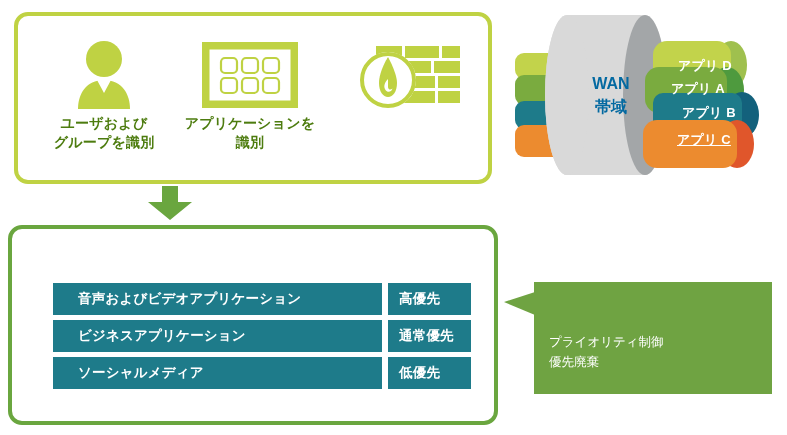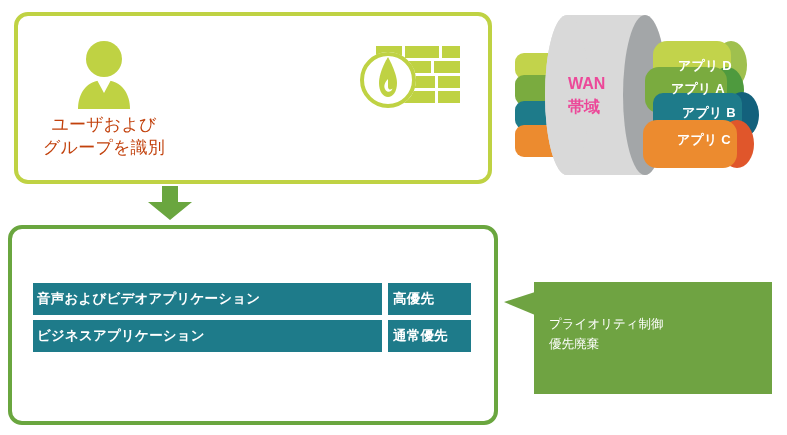--- a/index.html
+++ b/index.html
@@ -29,23 +29,23 @@
     border-radius: 14px;
     background: #ffffff;
     box-sizing: border-box;
   }
 
   .feature {
     position: absolute;
     text-align: center;
   }
   .feature-label {
-    font-size: 17px;
-    font-weight: normal;
-    color: #c2410c;
+    font-size: 14px;
+    font-weight: bold;
+    color: #4d7c0f;
     line-height: 1.35;
     letter-spacing: 0.2px;
     white-space: pre-line;
   }
   .icon-box {
     height: 78px;
     display: flex;
     align-items: center;
     justify-content: center;
   }
@@ -93,53 +93,55 @@
     height: 32px;
   }
   .qos-name {
     flex: 1 1 auto;
     background: #1e7b8a;
     color: #ffffff;
     font-size: 13.5px;
     font-weight: bold;
     display: flex;
     align-items: center;
-    padding-left: 4px;
-    letter-spacing: 0.2px;
+    padding-left: 25px;
+    letter-spacing: 0.2px;
+    margin-left: 20px;
   }
   .qos-prio {
     width: 83px;
     background: #1e7b8a;
     color: #ffffff;
     font-size: 13.5px;
     font-weight: bold;
     display: flex;
     align-items: center;
     justify-content: flex-start;
-    padding-left: 5px;
+    padding-left: 11px;
     box-sizing: border-box;
     letter-spacing: 0.2px;
   }
 
   
   .wan-wrap {
     position: absolute;
     left: 505px;
     top: 5px;
     width: 282px;
     height: 190px;
   }
   .wan-text {
     position: absolute;
     left: 568px;
     top: 72px;
     width: 86px;
+    text-align: center;
     font-size: 16px;
     font-weight: bold;
-    color: #ec4899;
+    color: #0369a1;
     line-height: 1.45;
     white-space: pre-line;
     z-index: 6;
   }
 
   
   .pipe-label {
     position: absolute;
     color: #ffffff;
     font-size: 13px;
@@ -173,21 +175,21 @@
     left: 552px;
     top: 303px;
     font-size: 12.5px;
     font-weight: bold;
     color: #ffffff;
     letter-spacing: 0.1px;
   }
   .callout-body {
     position: absolute;
     left: 549px;
-    top: 314px;
+    top: 332px;
     font-size: 12.5px;
     color: #ffffff;
     line-height: 1.6;
     white-space: pre-line;
   }
 </style>
 </head>
 <body>
 
 <div id="canvas">
@@ -199,20 +201,37 @@
       <svg width="64" height="72" viewBox="0 0 64 72" aria-hidden="true">
         <circle cx="32" cy="20" r="18" fill="#bfd243"></circle>
         <path d="M32 41 C14 41 6 55 6 70 L58 70 C58 55 50 41 32 41 Z" fill="#bfd243"></path>
         <path d="M25 41 L39 41 L32 54 Z" fill="#ffffff"></path>
       </svg>
     </div>
     <div class="feature-label">ユーザおよび
 グループを識別</div>
   </div>
 
+  <div class="feature" style="left:175px; top:36px; width:150px;">
+    <div class="icon-box">
+      <svg width="96" height="66" viewBox="0 0 96 66" aria-hidden="true">
+        <rect x="2" y="2" width="92" height="62" fill="none" stroke="#bfd243" stroke-width="11"></rect>
+        <g fill="none" stroke="#bfd243" stroke-width="2.2">
+          <rect x="19" y="16" width="16" height="15" rx="4"></rect>
+          <rect x="40" y="16" width="16" height="15" rx="4"></rect>
+          <rect x="61" y="16" width="16" height="15" rx="4"></rect>
+          <rect x="19" y="36" width="16" height="15" rx="4"></rect>
+          <rect x="40" y="36" width="16" height="15" rx="4"></rect>
+          <rect x="61" y="36" width="16" height="15" rx="4"></rect>
+        </g>
+      </svg>
+    </div>
+    <div class="feature-label">アプリケーションを
+識別</div>
+  </div>
 
   <div class="feature" style="left:333px; top:36px; width:150px;">
     <div class="icon-box">
       <svg width="108" height="70" viewBox="0 0 108 70" aria-hidden="true">
         <g fill="#bfd243">
           <rect x="22" y="6" width="26" height="12"></rect>
           <rect x="51" y="6" width="34" height="12"></rect>
           <rect x="88" y="6" width="18" height="12"></rect>
           <rect x="22" y="21" width="18" height="12"></rect>
           <rect x="43" y="21" width="34" height="12"></rect>
@@ -242,20 +261,24 @@
 
   <div class="qos-table">
     <div class="qos-row">
       <div class="qos-name">音声およびビデオアプリケーション</div>
       <div class="qos-prio">高優先</div>
     </div>
     <div class="qos-row">
       <div class="qos-name">ビジネスアプリケーション</div>
       <div class="qos-prio">通常優先</div>
     </div>
+    <div class="qos-row">
+      <div class="qos-name">ソーシャルメディア</div>
+      <div class="qos-prio">低優先</div>
+    </div>
   </div>
 
   <div class="wan-wrap">
     <svg width="282" height="190" viewBox="0 0 282 190" aria-hidden="true">
 
       <g>
         <rect x="10" y="48" width="92" height="26" rx="9" fill="#c2d34b"></rect>
         <rect x="10" y="70" width="92" height="30" rx="9" fill="#7aab3f"></rect>
         <rect x="10" y="96" width="92" height="28" rx="9" fill="#1e7b8a"></rect>
         <rect x="10" y="120" width="92" height="32" rx="9" fill="#ec8b2f"></rect>
@@ -285,20 +308,20 @@
       </g>
     </svg>
   </div>
 
   <div class="wan-text">WAN
 帯域</div>
 
   <div class="pipe-label" style="left:678px; top:57px;">アプリ D</div>
   <div class="pipe-label" style="left:671px; top:80px;">アプリ A</div>
   <div class="pipe-label" style="left:682px; top:104px;">アプリ B</div>
-  <div class="pipe-label" style="left:677px; top:131px;">アプリ C</div>
+  <div class="pipe-label" style="left:677px; top:131px;text-decoration:underline;">アプリ C</div>
 
   <div class="callout"></div>
   <div class="callout-pointer"></div>
   <div class="callout-body">プライオリティ制御
 優先廃棄</div>
 
 </div>
 
 </body></html>

